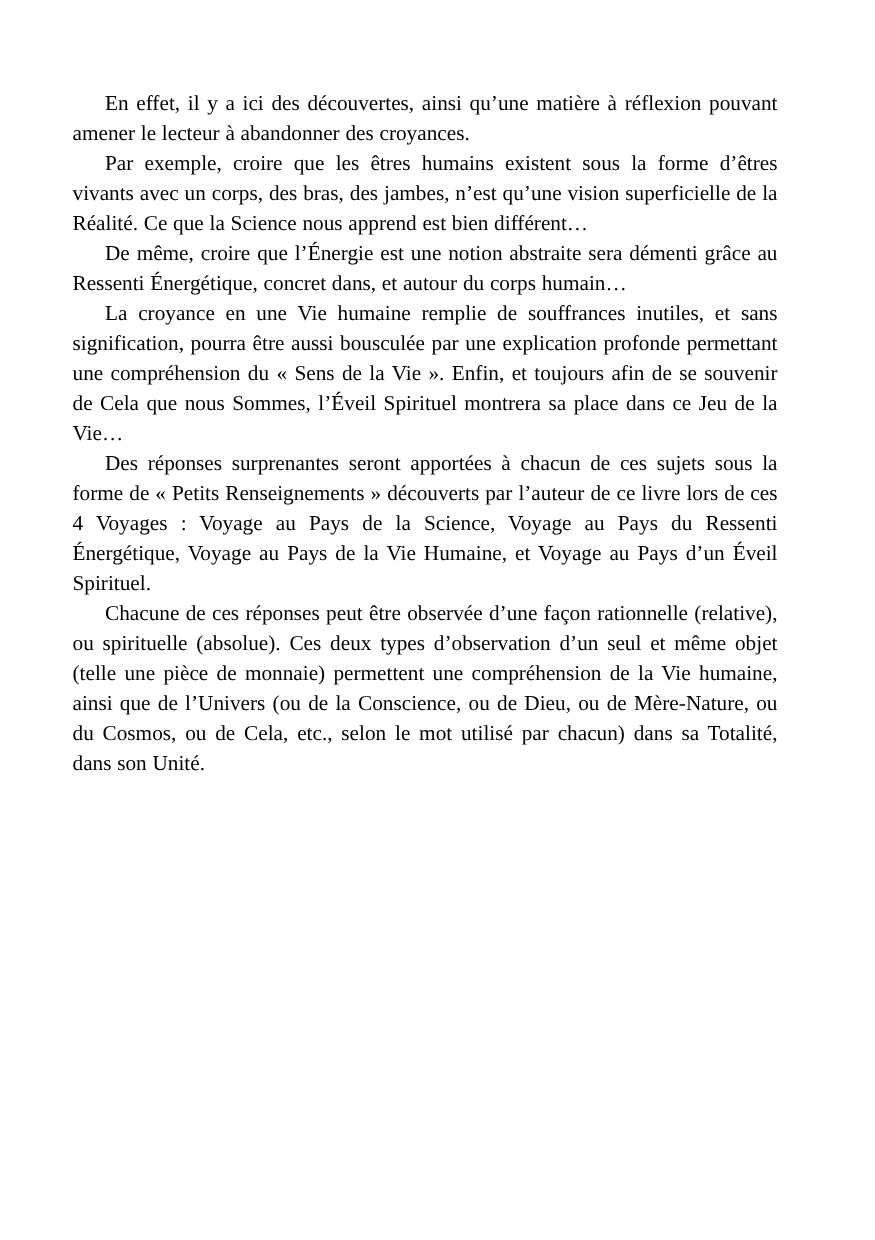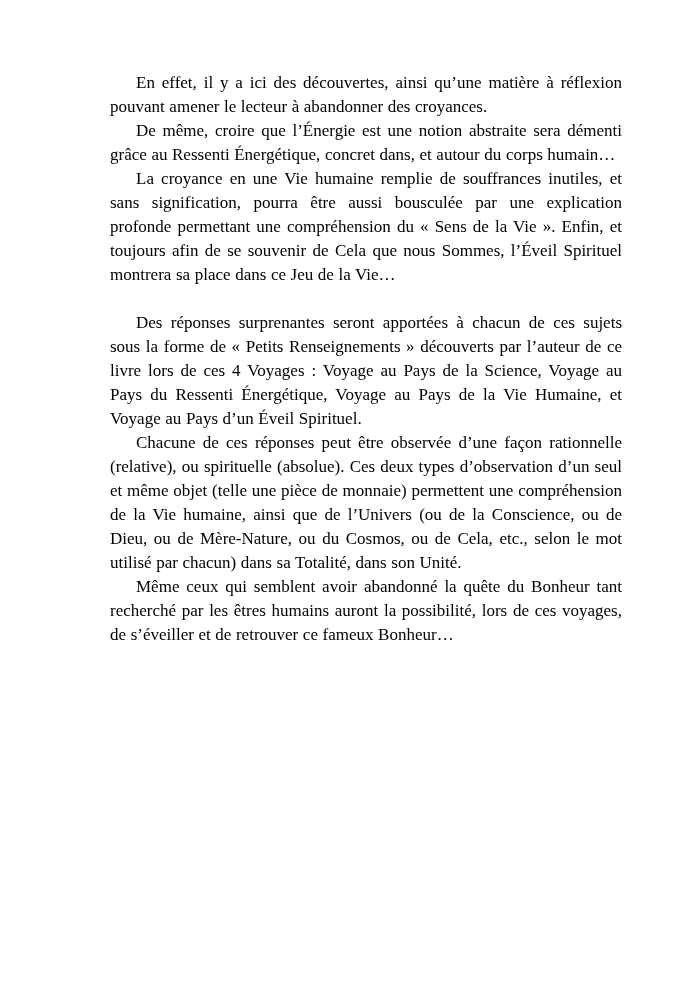--- a/index.html
+++ b/index.html
@@ -6,41 +6,40 @@
     margin: 0;
     padding: 0;
     background: #ffffff;
   }
   .book-page {
     position: relative;
     width: 700px;
     height: 992px;
     box-sizing: border-box;
     background: #ffffff;
-    padding: 71px 78px 40px 110px;
+    padding: 71px 78px 40px 58px;
     overflow: hidden;
   }
   .book-page p {
     margin: 0;
     padding: 0;
     font-family: "Liberation Serif", "DejaVu Serif", serif;
     font-size: 17px;
     line-height: 24px;
     color: #000000;
     text-align: justify;
     text-indent: 26px;
     word-spacing: 0.02em;
   }
   .book-page p.gap-before {
-    margin-top: 24px;
   }
 </style>
 </head>
 <body>
 
 <div class="book-page">
   <p>En effet, il y a ici des découvertes, ainsi qu’une matière à réflexion pouvant amener le lecteur à abandonner des croyances.</p>
+  <p>Par exemple, croire que les êtres humains existent sous la forme d’êtres vivants avec un corps, des bras, des jambes, n’est qu’une vision superficielle de la Réalité. Ce que la Science nous apprend est bien différent…</p>
   <p>De même, croire que l’Énergie est une notion abstraite sera démenti grâce au Ressenti Énergétique, concret dans, et autour du corps humain…</p>
   <p>La croyance en une Vie humaine remplie de souffrances inutiles, et sans signification, pourra être aussi bousculée par une explication profonde permettant une compréhension du «&nbsp;Sens de la Vie&nbsp;». Enfin, et toujours afin de se souvenir de Cela que nous Sommes, l’Éveil Spirituel montrera sa place dans ce Jeu de la Vie…</p>
   <p class="gap-before">Des réponses surprenantes seront apportées à chacun de ces sujets sous la forme de «&nbsp;Petits Renseignements&nbsp;» découverts par l’auteur de ce livre lors de ces 4 Voyages&nbsp;: Voyage au Pays de la Science, Voyage au Pays du Ressenti Énergétique, Voyage au Pays de la Vie Humaine, et Voyage au Pays d’un Éveil Spirituel.</p>
   <p>Chacune de ces réponses peut être observée d’une façon rationnelle (relative), ou spirituelle (absolue). Ces deux types d’observation d’un seul et même objet (telle une pièce de monnaie) permettent une compréhension de la Vie humaine, ainsi que de l’Univers (ou de la Conscience, ou de Dieu, ou de Mère-Nature, ou du Cosmos, ou de Cela, etc., selon le mot utilisé par chacun) dans sa Totalité, dans son Unité.</p>
-  <p>Même ceux qui semblent avoir abandonné la quête du Bonheur tant recherché par les êtres humains auront la possibilité, lors de ces voyages, de s’éveiller et de retrouver ce fameux Bonheur…</p>
 </div>
 
 </body></html>

